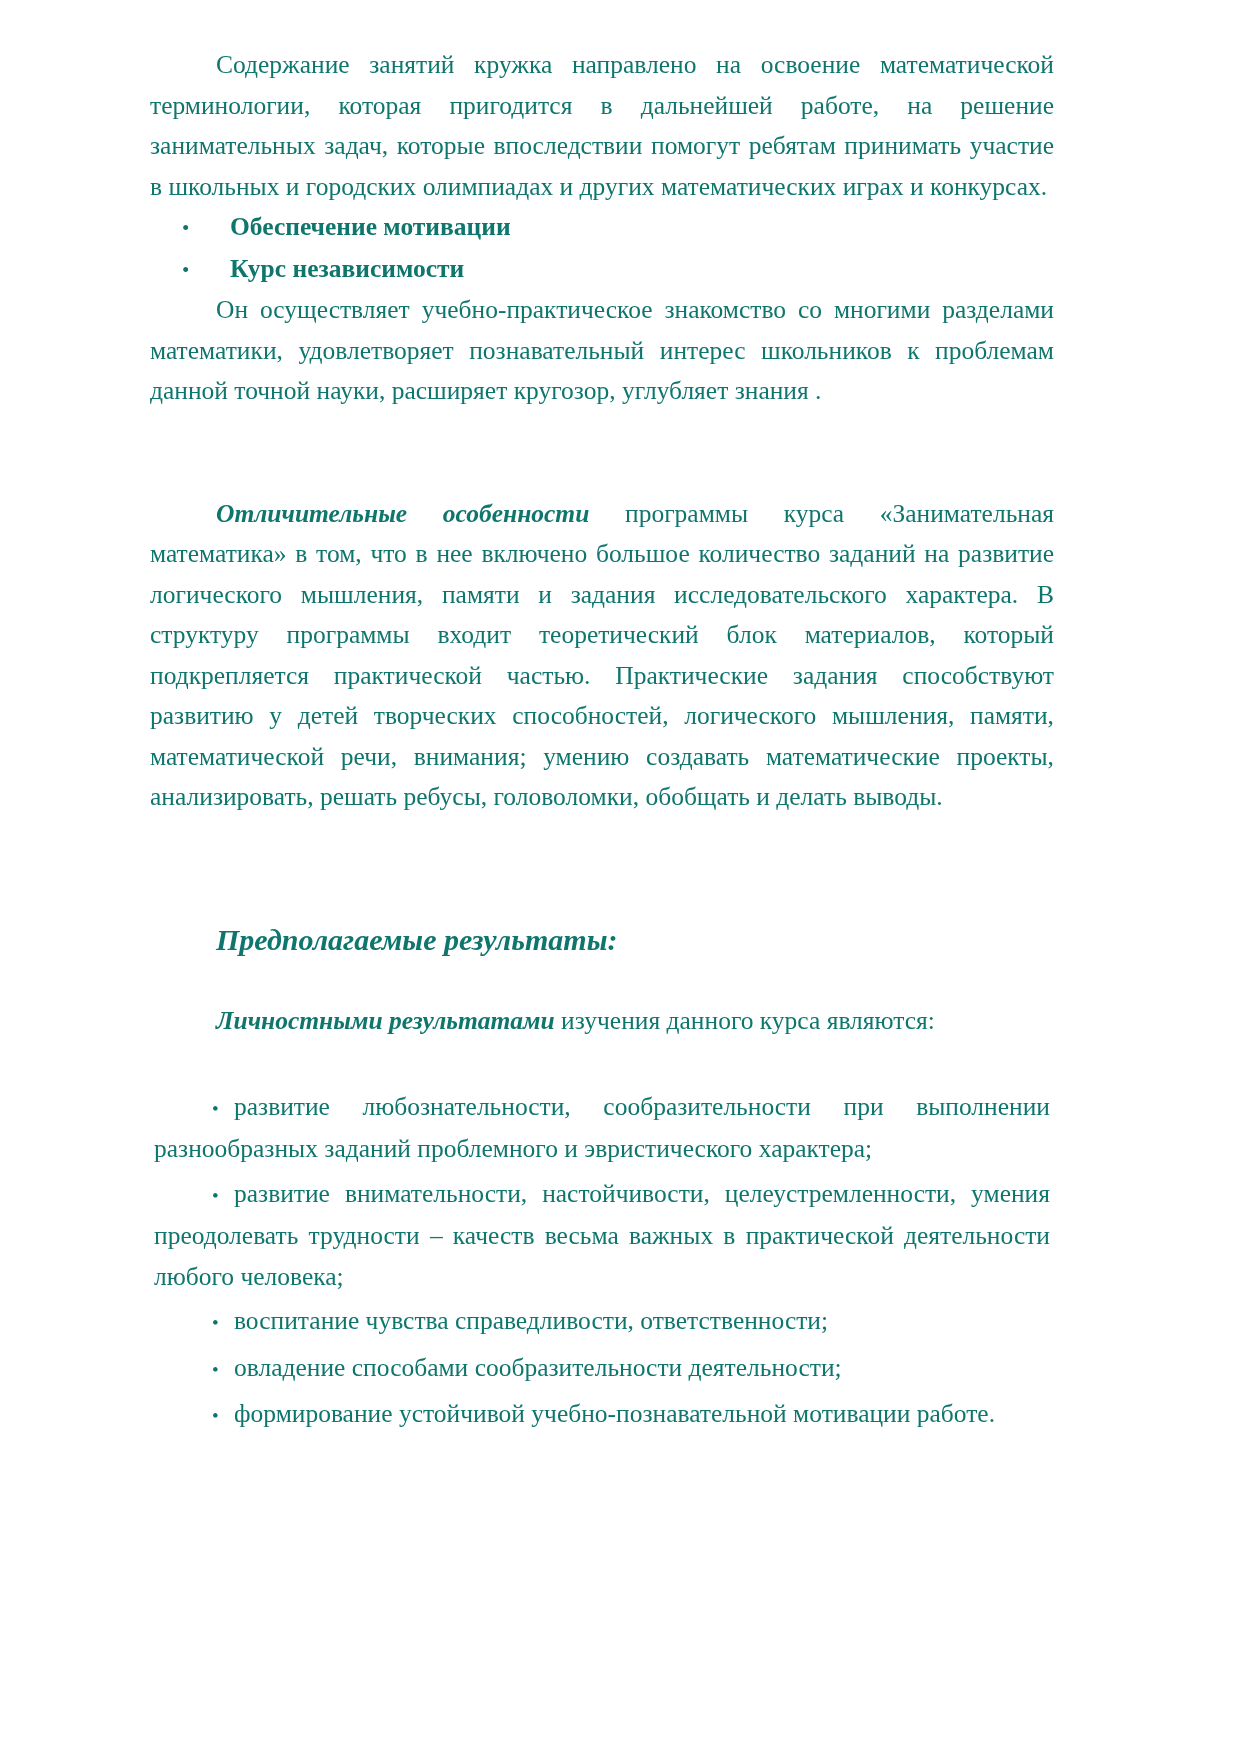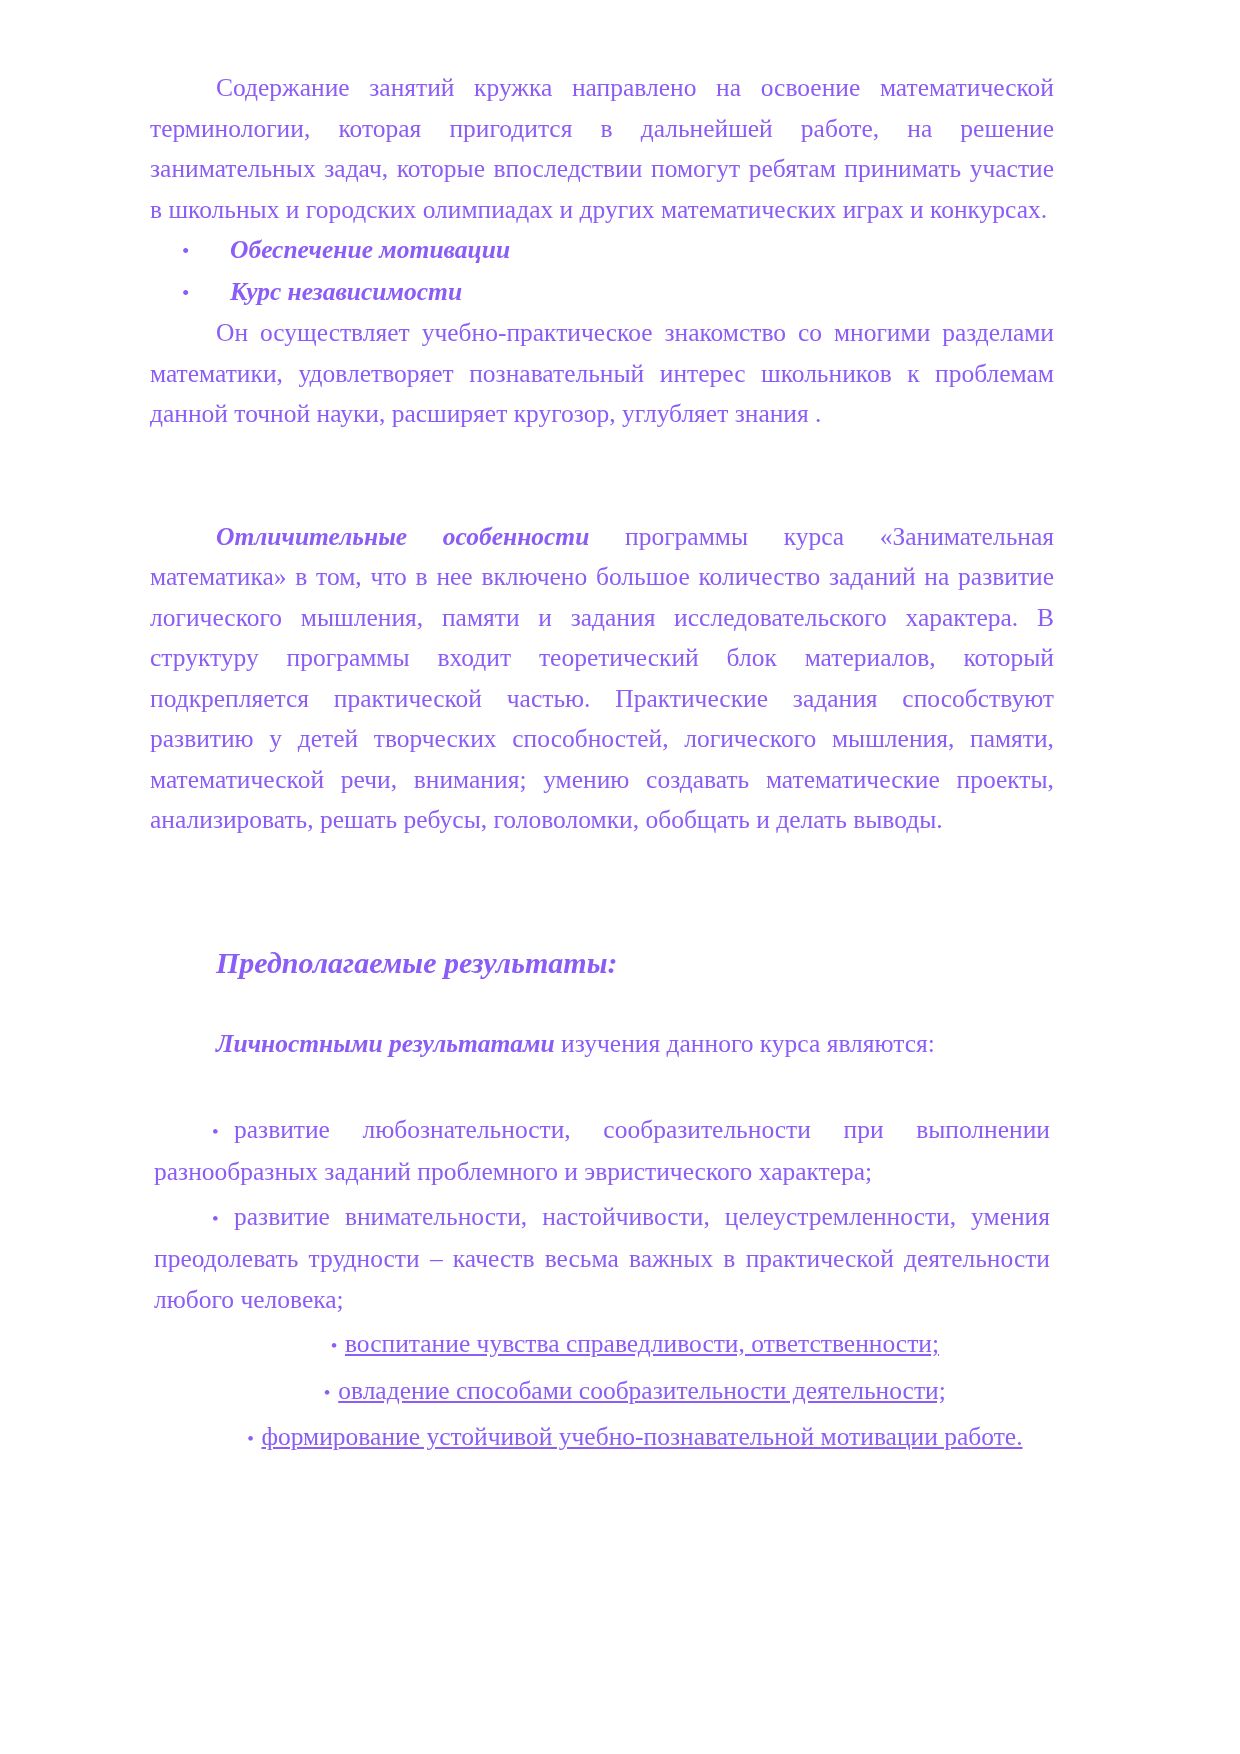--- a/index.html
+++ b/index.html
@@ -9,23 +9,23 @@
     background: #ffffff;
   }
 
   .page {
     position: relative;
     width: 1240px;
     height: 1754px;
     margin: 0 auto;
     background: #ffffff;
     box-sizing: border-box;
-    padding: 68px 186px 0 150px;
+    padding: 45px 186px 0 150px;
     font-family: "Liberation Serif", "DejaVu Serif", serif;
-    color: #8b5cf6;
+    color: #0f766e;
     overflow: hidden;
   }
 
   .doc-body {
     width: 904px;
   }
 
   p {
     margin: 0;
     font-size: 25.5px;
@@ -55,43 +55,41 @@
   }
   .bullet-head .marker {
     flex: 0 0 auto;
     width: 48px;
     margin-left: 32px;
     font-size: 21px;
     line-height: 40.5px;
   }
   .bullet-head .bh-text {
     font-weight: bold;
-    font-style: italic;
     font-size: 25.5px;
     text-align: center;
   }
 
   
   .li {
     margin: 4px;
     font-size: 25.5px;
     line-height: 40.5px;
     text-align: justify;
     text-indent: 0;
     padding-left: 0;
   }
   .li .marker {
     display: inline-block;
     width: 22px;
     margin-left: 58px;
     font-size: 19px;
   }
   .li.short {
-    text-align: center;
-    text-decoration: underline;
+    text-align: left;
   }
 
   .spacer-lg { height: 82px; }
   .spacer-md { height: 41px; }
   .spacer-sm { height: 20px; }
 
   .heading-bi {
     margin: 0;
     font-size: 30px;
     line-height: 40.5px;

